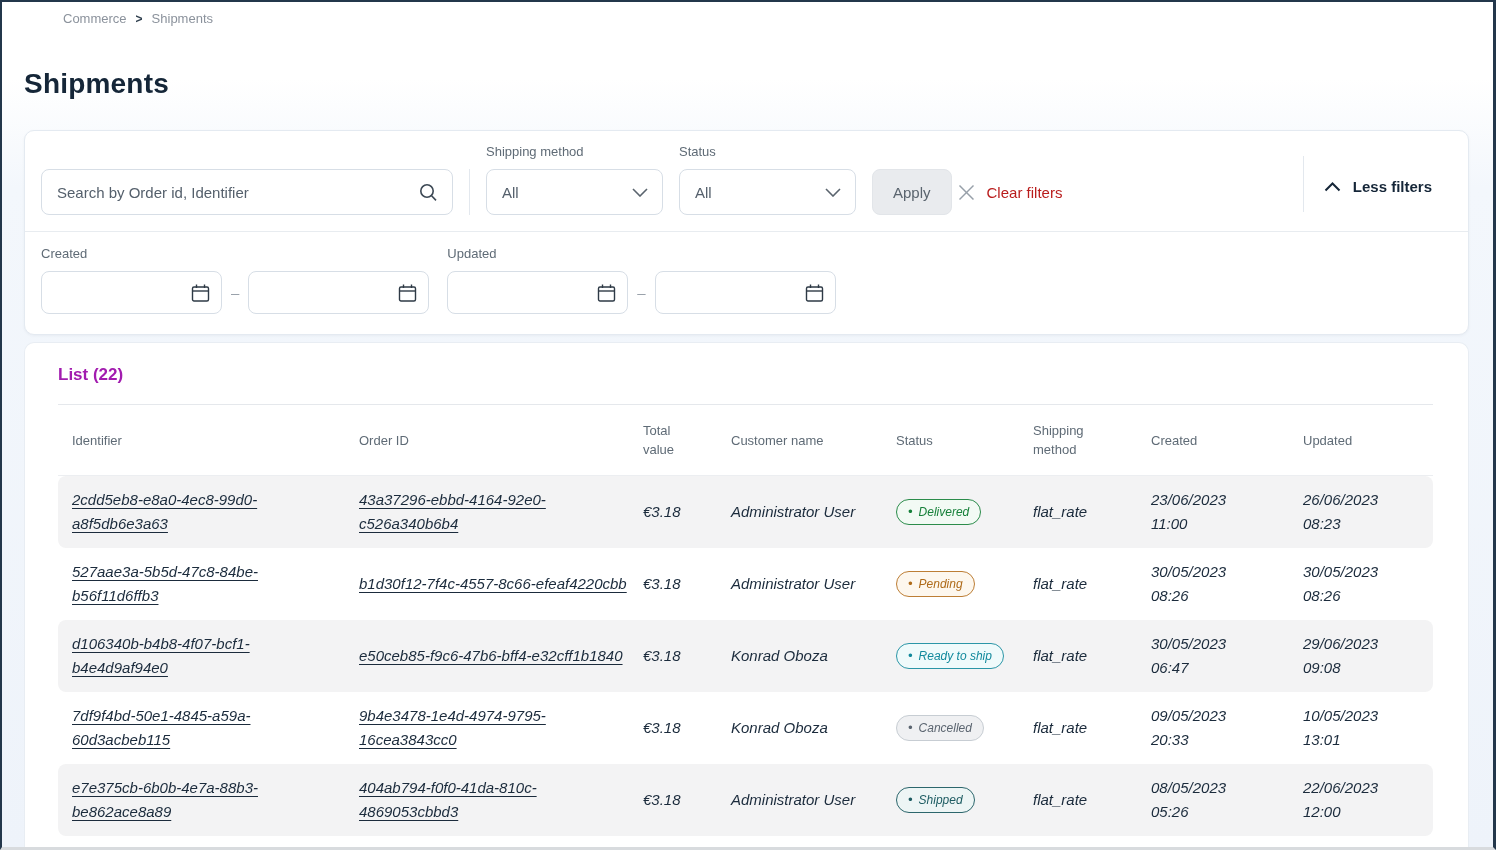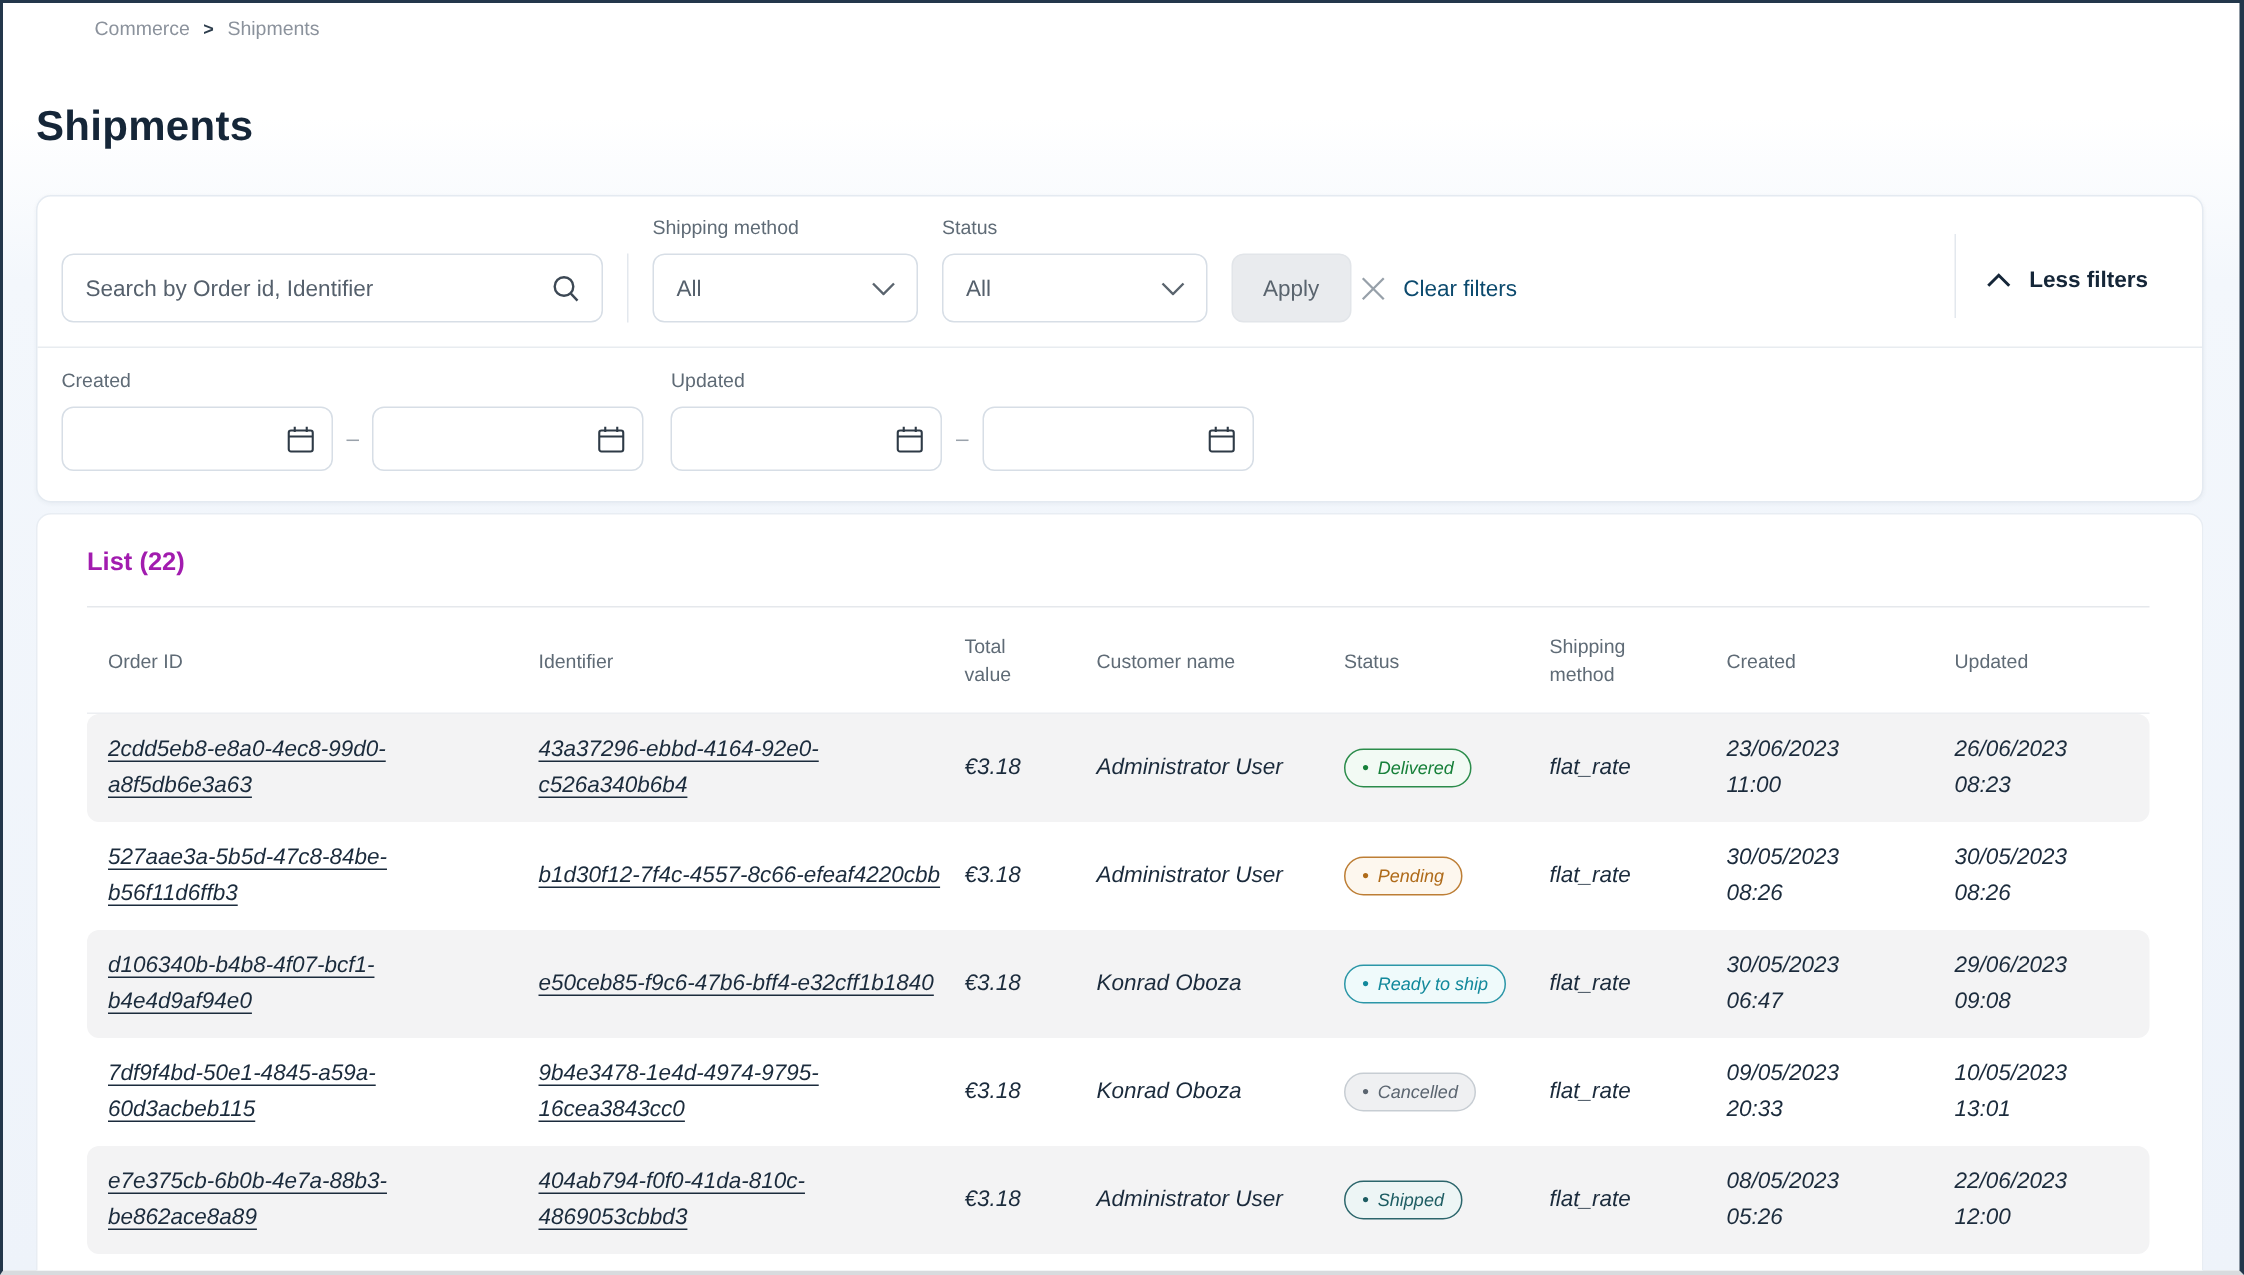--- a/index.html
+++ b/index.html
@@ -28,21 +28,21 @@
     background:#ffffff;
     border:1px solid #e4eaf1;
     border-radius:10px;
     box-shadow:0 1px 3px rgba(30,50,80,.05);
   }
   .filter-top { display:flex; align-items:flex-start; padding:13px 16px 16px 16px; }
   .fgroup { display:flex; flex-direction:column; }
   .flabel { font-size:13px; color:#5f6b76; height:18px; margin-bottom:7px; }
   .flabel.hidden { visibility:hidden; }
   .search-box {
-    position:relative; width:361px; height:46px;
+    position:relative; width:412px; height:46px;
     border:1px solid #d7dee6; border-radius:8px; background:#fff;
     display:flex; align-items:center;
   }
   .search-box input {
     border:0; outline:0; background:transparent; width:100%; height:100%;
     padding:0 44px 0 15px; font-size:15px; color:#1b2b3c;
     font-family:inherit;
   }
   .search-box input::placeholder { color:#55606c; opacity:1; }
   .search-box .icon { position:absolute; right:13px; top:12px; }
@@ -54,21 +54,21 @@
     padding:0 14px 0 15px; font-size:15px; color:#55606c; cursor:pointer;
   }
   .gap16 { width:16px; }
   .apply-btn {
     margin-top:25px; height:46px; padding:0 20px;
     background:#e9ebee; border:1px solid #e2e5e9; border-radius:8px;
     font-size:15px; color:#5a646e; font-family:inherit; cursor:pointer;
   }
   .clear-btn {
     margin-top:25px; height:46px; display:flex; align-items:center; gap:12px;
-    background:none; border:0; font-size:15px; color:#0c4a6e; font-family:inherit; cursor:pointer;
+    background:none; border:0; font-size:15px; color:#b91c1c; font-family:inherit; cursor:pointer;
     padding:0 6px;
   }
   .less-filters {
     margin-top:34px; display:flex; align-items:center; gap:12px;
     background:none; border:0; cursor:pointer; font-family:inherit;
     font-size:15px; font-weight:700; color:#152638; padding:0 20px 0 4px;
   }
   .spacer { flex:1; }
   .filter-bottom { border-top:1px solid #e8ecf0; padding:14px 16px 20px 16px; display:flex; }
   .range { display:flex; align-items:center; }
@@ -273,22 +273,22 @@
         </div>
       </div>
 
     </div>
   </div>
 
   <div class="list-card">
     <div class="list-title">List (22)</div>
 
     <div class="t-head">
+      <div class="hcell">Identifier</div>
       <div class="hcell">Order ID</div>
-      <div class="hcell">Identifier</div>
       <div class="hcell narrow"><span>Total value</span></div>
       <div class="hcell">Customer name</div>
       <div class="hcell">Status</div>
       <div class="hcell mid"><span>Shipping method</span></div>
       <div class="hcell">Created</div>
       <div class="hcell">Updated</div>
     </div>
 
     <div class="t-row odd">
       <div class="cell"><a href="#">2cdd5eb8-e8a0-4ec8-99d0-a8f5db6e3a63</a></div>

